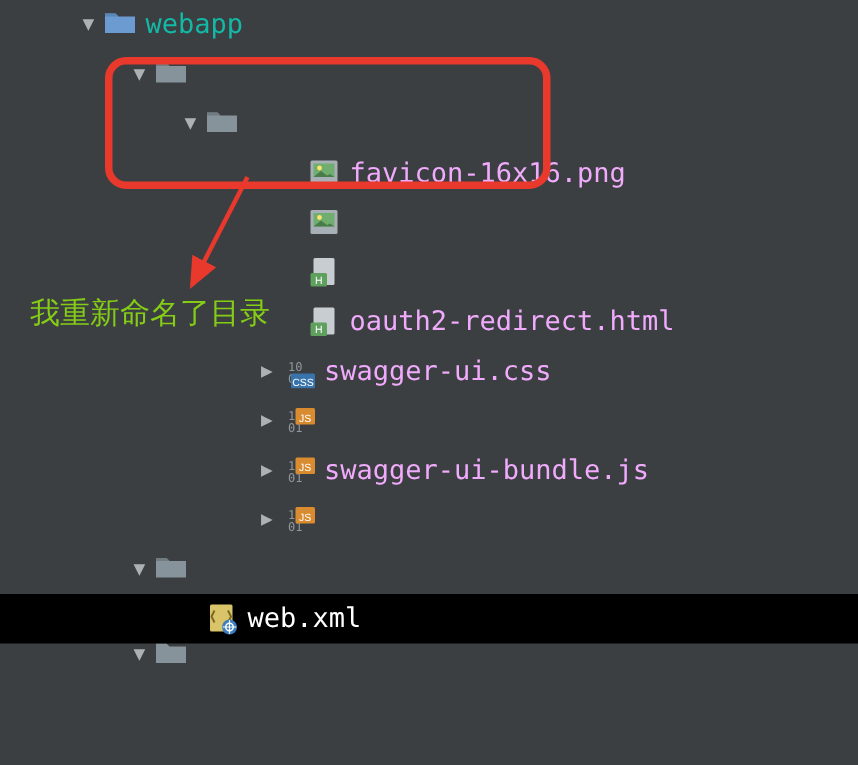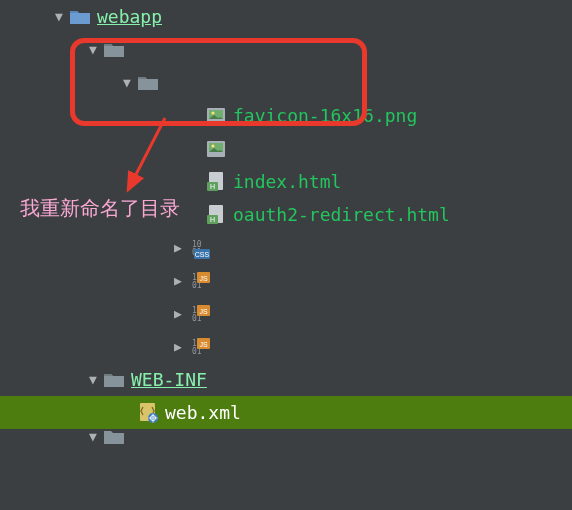--- a/index.html
+++ b/index.html
@@ -10,41 +10,41 @@
     font-size:18px;
     color:#bbbbbb;
     overflow:hidden;
     position:relative;
   }
   .row{
     display:flex;align-items:center;
     height:33px;
     white-space:nowrap;
   }
-  .row.sel{background:#4d7c0f;color:#ffffff;}
+  .row.sel{background:#000000;color:#ffffff;}
   .arrow{
     display:inline-block;width:14px;text-align:center;
     color:#aeb1b3;font-size:13px;margin-right:3px;
     user-select:none;
   }
   .spacer{display:inline-block;}
-  .ico{display:inline-flex;width:22px;height:22px;margin-right:6px;align-items:center;justify-content:center;flex:0 0 22px;}
+  .ico{display:inline-flex;width:22px;height:22px;margin-right:6px;align-items:flex-start;justify-content:center;flex:0 0 22px;}
   .label{letter-spacing:0;}
-  .dim{color:#86efac;text-decoration:underline;}
-  .red{color:#22c55e;}
+  .dim{color:#14b8a6;}
+  .red{color:#f0abfc;}
   
   .redbox{
     position:absolute;
     border:5px solid #e8392c;
     border-radius:14px;
     pointer-events:none;
   }
   .note{
     position:absolute;
-    color:#f9a8d4;
+    color:#84cc16;
     font-size:20px;
     font-family:sans-serif;
     pointer-events:none;
   }
   
   .arrowline{position:absolute;pointer-events:none;}
   
   svg{display:block;}
 </style>
 </head>
@@ -114,21 +114,20 @@
 <div class="row">
   <span class="spacer" style="width:188px"></span>
     <span class="arrow"></span>
   <span class="ico">
     <svg width="20" height="22">
         <rect x="3" y="1" width="14" height="18" fill="#c7cdd1" rx="1"></rect>
         <rect x="1" y="11" width="11" height="9" fill="#5fa05f" rx="1"></rect>
         <text x="6.5" y="18" font-size="7" fill="#fff" text-anchor="middle" font-family="sans-serif">H</text>
       </svg>
   </span>
-  <span class="label red">index.html</span>
 </div>
 
 <div class="row">
   <span class="spacer" style="width:188px"></span>
     <span class="arrow"></span>
   <span class="ico">
     <svg width="20" height="22">
         <rect x="3" y="1" width="14" height="18" fill="#c7cdd1" rx="1"></rect>
         <rect x="1" y="11" width="11" height="9" fill="#5fa05f" rx="1"></rect>
         <text x="6.5" y="18" font-size="7" fill="#fff" text-anchor="middle" font-family="sans-serif">H</text>
@@ -141,20 +140,21 @@
   <span class="spacer" style="width:171px"></span>
     <span class="arrow">▶</span>
   <span class="ico">
     <svg width="22" height="22">
         <text x="4" y="10" font-size="8" fill="#8f979d" font-family="monospace">10</text>
         <text x="4" y="18" font-size="8" fill="#8f979d" font-family="monospace">01</text>
         <rect x="6" y="12" width="16" height="10" fill="#3973ac" rx="1"></rect>
         <text x="14" y="20" font-size="7" fill="#fff" text-anchor="middle" font-family="sans-serif">CSS</text>
       </svg>
   </span>
+  <span class="label red">swagger-ui.css</span>
 </div>
 
 <div class="row">
   <span class="spacer" style="width:171px"></span>
     <span class="arrow">▶</span>
   <span class="ico">
     <svg width="22" height="22">
         <text x="4" y="10" font-size="8" fill="#8f979d" font-family="monospace">10</text>
         <text x="4" y="18" font-size="8" fill="#8f979d" font-family="monospace">01</text>
         <rect x="9" y="2" width="13" height="11" fill="#d88b2f" rx="1"></rect>
@@ -167,20 +167,21 @@
   <span class="spacer" style="width:171px"></span>
     <span class="arrow">▶</span>
   <span class="ico">
     <svg width="22" height="22">
         <text x="4" y="10" font-size="8" fill="#8f979d" font-family="monospace">10</text>
         <text x="4" y="18" font-size="8" fill="#8f979d" font-family="monospace">01</text>
         <rect x="9" y="2" width="13" height="11" fill="#d88b2f" rx="1"></rect>
         <text x="15.5" y="11" font-size="7" fill="#fff" text-anchor="middle" font-family="sans-serif">JS</text>
       </svg>
   </span>
+  <span class="label red">swagger-ui-bundle.js</span>
 </div>
 
 <div class="row">
   <span class="spacer" style="width:171px"></span>
     <span class="arrow">▶</span>
   <span class="ico">
     <svg width="22" height="22">
         <text x="4" y="10" font-size="8" fill="#8f979d" font-family="monospace">10</text>
         <text x="4" y="18" font-size="8" fill="#8f979d" font-family="monospace">01</text>
         <rect x="9" y="2" width="13" height="11" fill="#d88b2f" rx="1"></rect>
@@ -191,21 +192,20 @@
 
 <div class="row">
   <span class="spacer" style="width:86px"></span>
   <span class="arrow">▼</span>
   <span class="ico">
     <svg width="22" height="18">
         <path d="M1 3h7l2 2h11v11H1z" fill="#87939a"></path>
         <path d="M1 3h7l2 2H1z" fill="#707b82"></path>
       </svg>
   </span>
-  <span class="label dim">WEB-INF</span>
 </div>
 
 <div class="row sel">
   <span class="spacer" style="width:137px"></span>
   <span class="ico">
     <svg width="22" height="22">
         <rect x="3" y="1" width="15" height="18" fill="#d9c46a" rx="1"></rect>
         <path d="M6 5l-2 4 2 4M15 5l2 4-2 4" stroke="#7a6a20" stroke-width="1.3" fill="none"></path>
         <circle cx="16" cy="16" r="5" fill="#3c7ebf"></circle>
         <path d="M13.5 16a2.5 2.5 0 0 0 5 0a2.5 2.5 0 0 0-5 0z" fill="none" stroke="#fff" stroke-width="1"></path>

